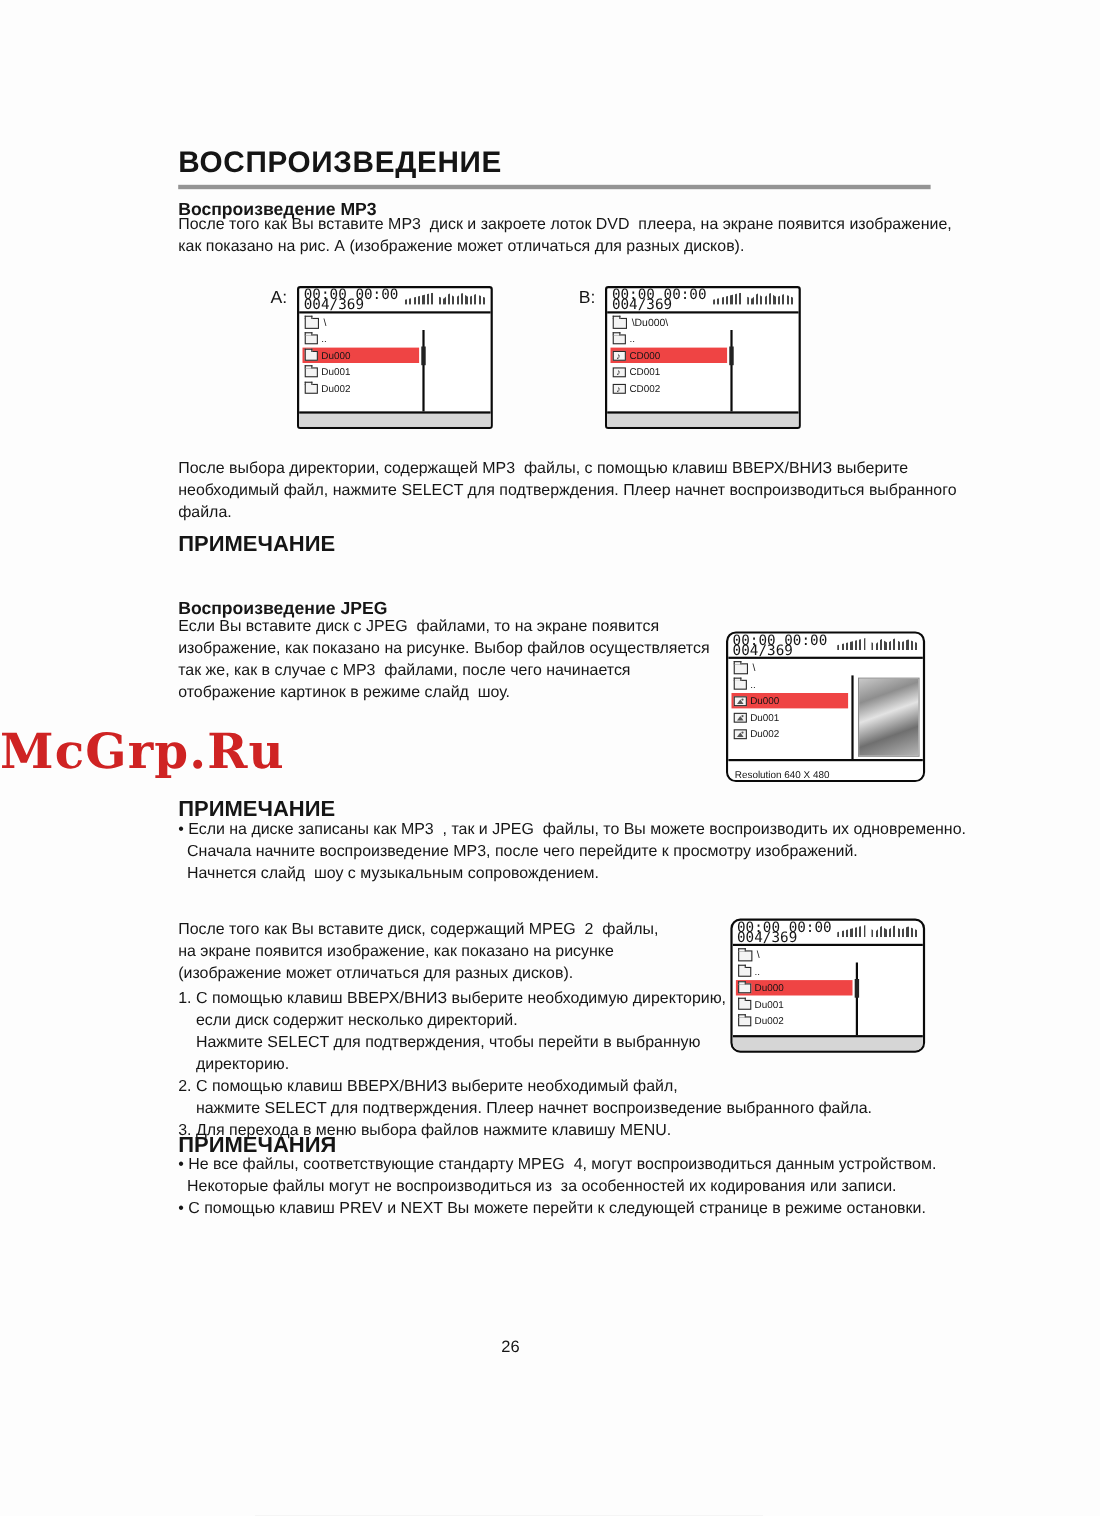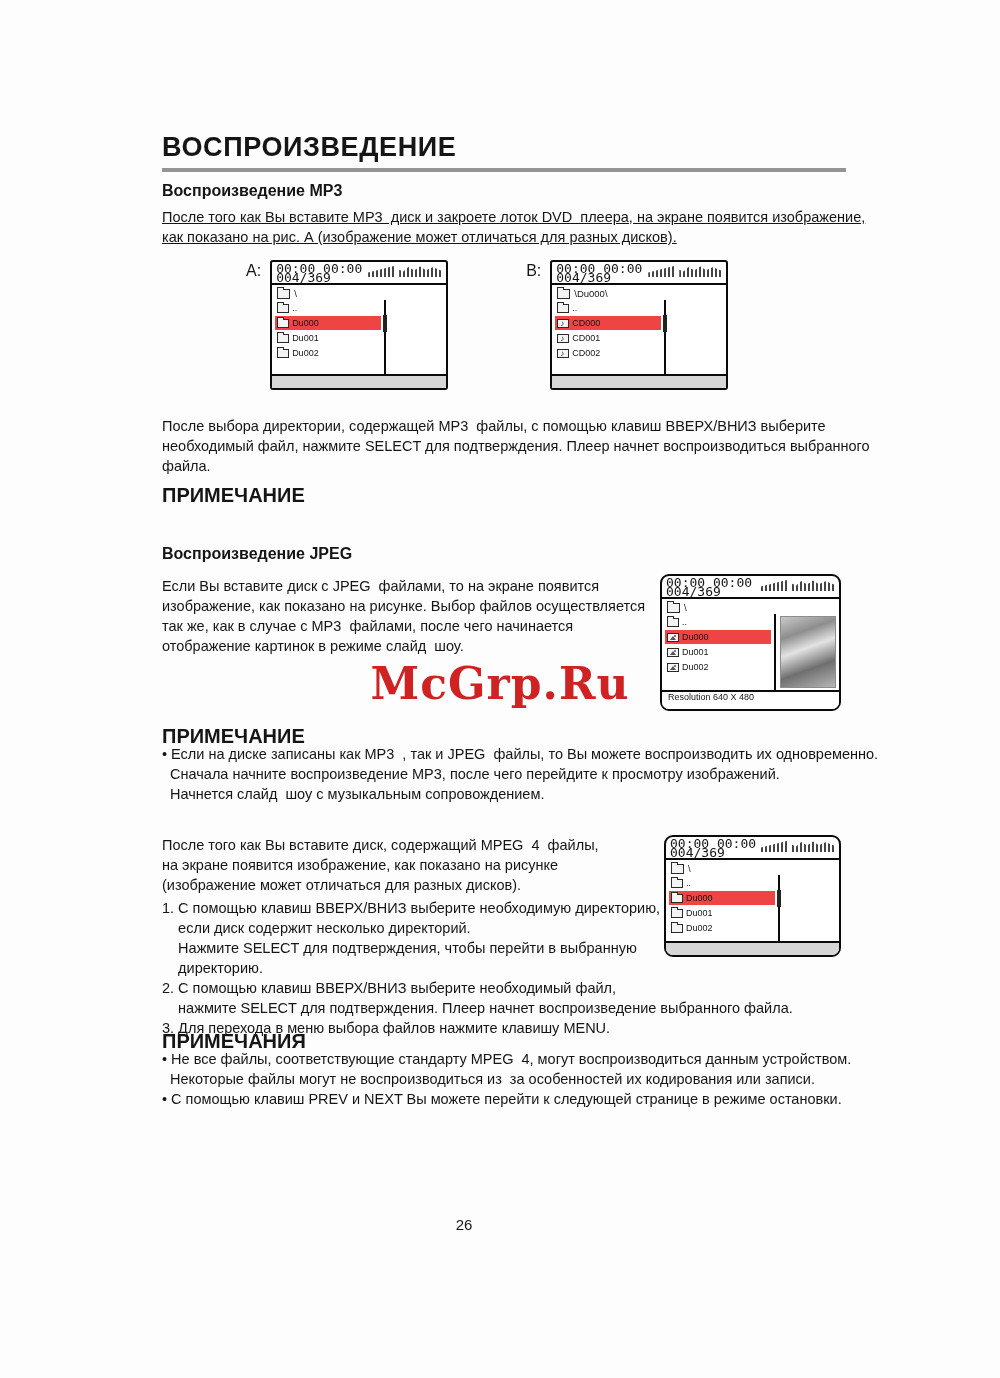--- a/index.html
+++ b/index.html
@@ -12,21 +12,21 @@
   .content { position:absolute; left:162px; top:130px; width:694px; height:1050px; }
   .abs { position:absolute; left:0; }
 
   .doc-title { font-size:27px; font-weight:bold; letter-spacing:0.6px; margin:0; }
   .title-rule { height:4px; background:#949494; width:684px; }
   .sec-h { font-size:16px; font-weight:bold; margin:0; }
   .note-h { font-size:20px; font-weight:bold; margin:0;text-align:right; }
   .body-text { font-size:14.5px; line-height:20px; white-space:pre; margin:0; }
 
   .watermark {
-    position:absolute; top:658px; left:0; width:1000px; text-align:center;
+    position:absolute; top:658px; left:0; width:1000px; text-align:left;
     font-family:"DejaVu Serif", serif; font-weight:bold; font-size:44px;
     color:#cf2323; letter-spacing:1px;
   }
   .page-num { position:absolute; top:1216px; left:0; width:928px; text-align:center; font-size:15px; }
 
   
   .screens-row { display:flex; gap:78px; left:84px; }
   .screen-group { display:flex; gap:9px; align-items:flex-start; }
   .screen-label { font-size:16px; margin-top:2px; }
 
@@ -54,21 +54,21 @@
   .s-list { position:absolute; left:3px; top:1px; width:106px; }
   .s-item { display:flex; align-items:center; gap:3px; font-size:9px; height:14px;
             padding:0 2px; margin-bottom:1px; }
   .s-item.selected { background:#ef4444; }
   .s-divider { position:absolute; left:112px; top:0; bottom:0; width:2px; background:#0a0a0a; }
   .s-scroll { position:absolute; left:111px; top:15px; width:4px; height:17px; background:#222; }
   .s-photo { position:absolute; left:118px; top:2px; right:3px; bottom:2px; border:1px solid #8d8d8d;
              background:linear-gradient(160deg,#c9c9c9 0%,#8e8e8e 25%,#e3e3e3 45%,#6f6f6f 70%,#b6b6b6 100%); }
   .s-bottom { height:12px; background:#d6d6d6; border-top:2px solid #0a0a0a; }
   .s-bottom.resolution { background:#fff; height:17px; font-size:9px;
-                         display:flex; align-items:flex-start; padding-left:6px; }
+                         display:flex; align-items:flex-end; padding-left:6px; }
 
   
   .ic { width:12px; height:9px; border:1px solid #2a2a2a; background:#f4f4f4;
         position:relative; flex:none; box-sizing:border-box; }
   .ic.lg { width:13px; height:10px; }
   .ic-folder::before { content:""; position:absolute; left:-1px; top:-3px; width:5px; height:2px;
         background:#f4f4f4; border:1px solid #2a2a2a; border-bottom:none; }
   .ic-note::after { content:"♪"; position:absolute; left:2px; top:-1px; font-size:8px; line-height:9px; color:#222; }
   .ic-photo::after { content:""; position:absolute; left:2px; bottom:1px; width:0; height:0;
         border-left:3px solid transparent; border-right:3px solid transparent; border-bottom:4px solid #555; }
@@ -80,21 +80,21 @@
 </head>
 <body>
 
 <div class="page">
   <div class="content">
 
     <h1 class="doc-title abs" style="top:2px;">ВОСПРОИЗВЕДЕНИЕ</h1>
     <div class="title-rule abs" style="top:38px;"></div>
 
     <h2 class="sec-h abs" style="top:52px;">Воспроизведение MP3</h2>
-    <p class="body-text abs" style="top:77px;text-decoration:underline;">После того как Вы вставите MP3  диск и закроете лоток DVD  плеера, на экране появится изображение,
+    <p class="body-text abs" style="top:64px;">После того как Вы вставите MP3  диск и закроете лоток DVD  плеера, на экране появится изображение,
 как показано на рис. А (изображение может отличаться для разных дисков).</p>
 
     <div class="screens-row abs" style="top:130px;">
 
       <div class="screen-group">
         <span class="screen-label">A:</span>
         <div class="screen">
           <div class="s-top">
             <div class="s-times">
               <div>00:00  00:00</div>
@@ -178,21 +178,21 @@
         </div>
       </div>
     </div>
 
     <p class="body-text abs" style="top:286px;">После выбора директории, содержащей MP3  файлы, с помощью клавиш ВВЕРХ/ВНИЗ выберите
 необходимый файл, нажмите SELECT для подтверждения. Плеер начнет воспроизводиться выбранного
 файла.</p>
     <h3 class="note-h abs" style="top:354px;">ПРИМЕЧАНИЕ</h3>
 
     <h2 class="sec-h abs" style="top:415px;">Воспроизведение JPEG</h2>
-    <p class="body-text abs jpeg-text" style="top:446px;">Если Вы вставите диск с JPEG  файлами, то на экране появится
+    <p class="body-text abs jpeg-text" style="top:430px;">Если Вы вставите диск с JPEG  файлами, то на экране появится
 изображение, как показано на рисунке. Выбор файлов осуществляется
 так же, как в случае с MP3  файлами, после чего начинается
 отображение картинок в режиме слайд  шоу.</p>
 
     <div class="screen jpeg rounded abs" style="top:444px; left:498px;">
       <div class="s-top">
         <div class="s-times">
           <div>00:00  00:00</div>
           <div>004/369</div>
         </div>
@@ -230,21 +230,21 @@
       <div class="s-bottom resolution">
         <span>Resolution   640 X 480</span>
       </div>
     </div>
 
     <h3 class="note-h abs" style="top:595px;">ПРИМЕЧАНИЕ</h3>
     <p class="body-text abs" style="top:614px;">• Если на диске записаны как MP3  , так и JPEG  файлы, то Вы можете воспроизводить их одновременно.
   Сначала начните воспроизведение MP3, после чего перейдите к просмотру изображений.
   Начнется слайд  шоу с музыкальным сопровождением.</p>
 
-    <p class="body-text abs" style="top:705px;">После того как Вы вставите диск, содержащий MPEG  4  файлы,
+    <p class="body-text abs" style="top:705px;">После того как Вы вставите диск, содержащий MPEG  2  файлы,
 на экране появится изображение, как показано на рисунке
 (изображение может отличаться для разных дисков).</p>
 
     <div class="screen mpeg rounded abs" style="top:705px; left:502px;">
       <div class="s-top">
         <div class="s-times">
           <div>00:00  00:00</div>
           <div>004/369</div>
         </div>
         <div class="s-spec">

